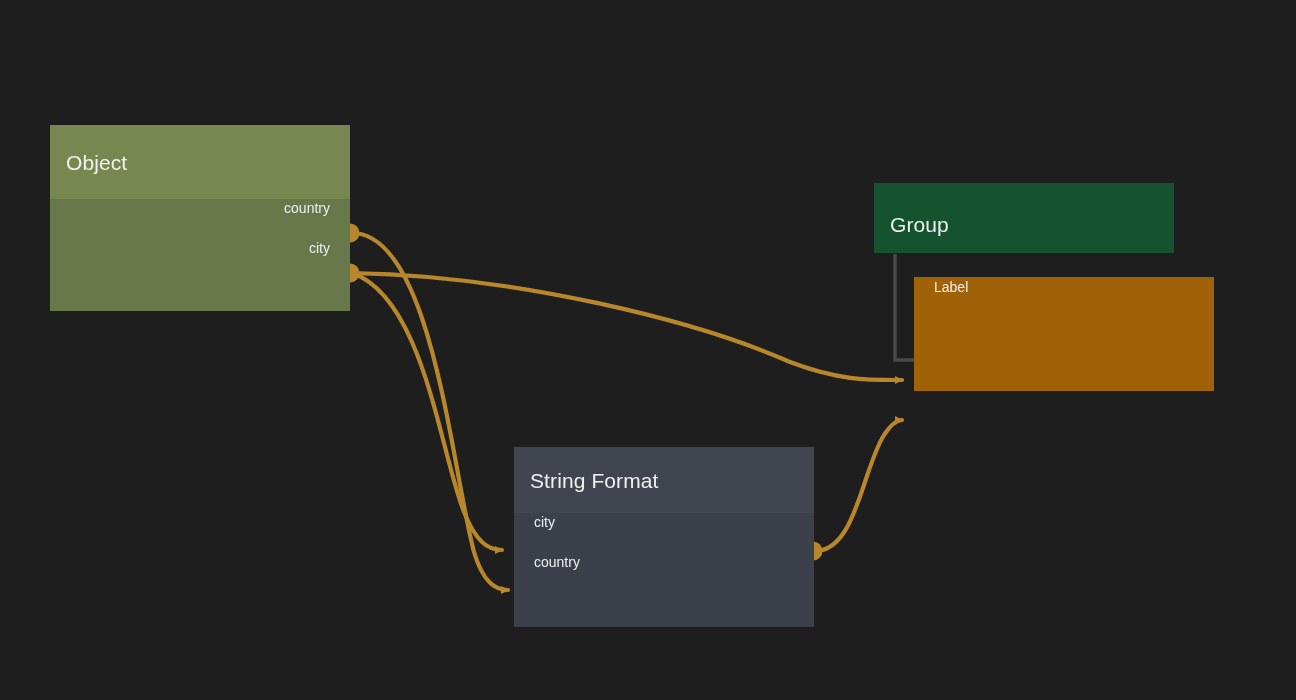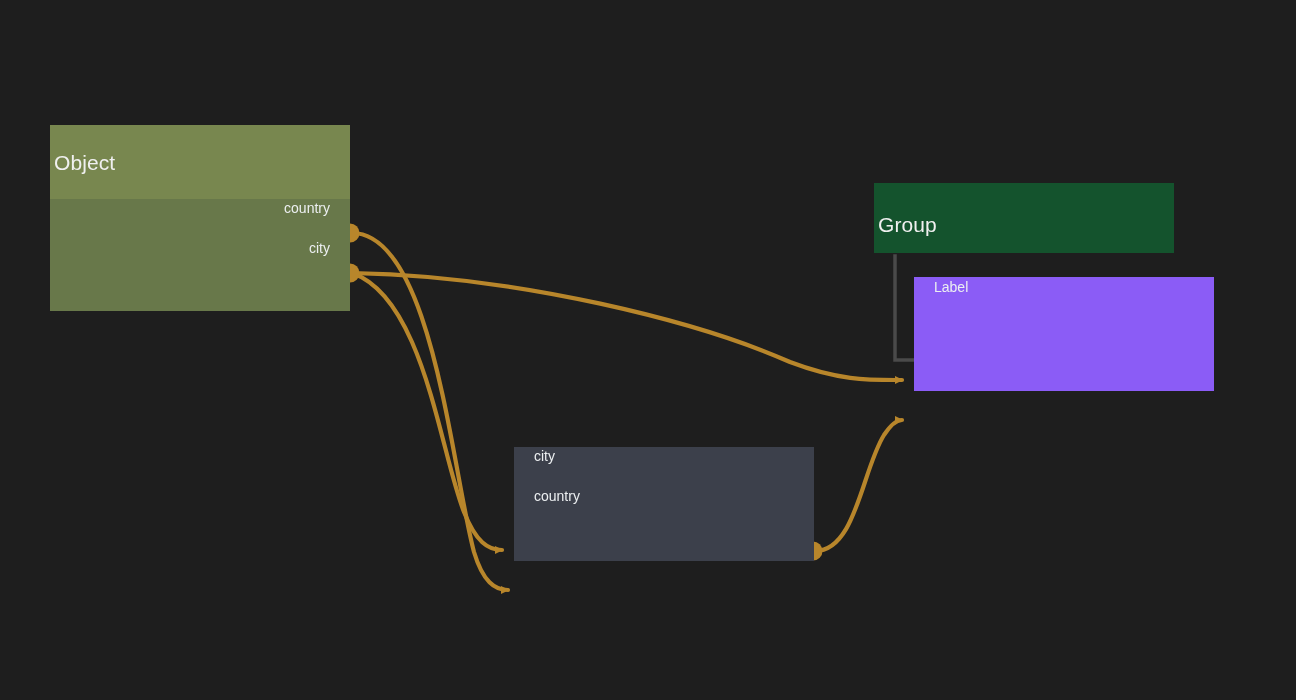--- a/index.html
+++ b/index.html
@@ -27,21 +27,21 @@
   }
   .node {
     position: absolute;
     box-sizing: border-box;
     overflow: hidden;
   }
   .node-header {
     box-sizing: border-box;
     display: flex;
     align-items: center;
-    padding-left: 4px;
+    padding-left: 16px;
   }
   .node-title {
     color: #f0f0f0;
     font-size: 21px;
     font-weight: 400;
     letter-spacing: 0.1px;
     line-height: 1;
   }
   .node-body {
     position: relative;
@@ -72,21 +72,21 @@
   
   .node-object            { left: 50px;  top: 125px;  width: 300px; height: 186px; }
   .node-object .node-header { height: 74px; background: #78874f; }
   .node-object .node-body   { height: 112px; background: #68784a; }
   
   .node-group             { left: 874px; top: 183px;  width: 300px; height: 70px; }
   .node-group .node-header  { height: 83px; background: #14532d; }
   
   .node-radio             { left: 914px; top: 277px;  width: 300px; height: 179px; }
   .node-radio .node-header  { height: 65px; background: #3a5070; }
-  .node-radio .node-body    { height: 114px; background: #8b5cf6; padding-left: 46px; }
+  .node-radio .node-body    { height: 114px; background: #a16207; padding-left: 46px; }
   
   .node-strfmt            { left: 514px; top: 447px;  width: 300px; height: 180px; }
   .node-strfmt .node-header { height: 66px; background: #414550; }
   .node-strfmt .node-body   { height: 114px; background: #3c404b; }
 </style>
 </head>
 <body>
 
 <div id="canvas">
 
@@ -134,20 +134,23 @@
 
   <div class="node node-radio">
     <div class="node-body">
       <div class="port-row in" style="top:-3px;">
         <span class="port-label">Label</span>
       </div>
     </div>
   </div>
 
   <div class="node node-strfmt">
+    <div class="node-header">
+      <span class="node-title">String Format</span>
+    </div>
     <div class="node-body">
       <div class="port-row in" style="top:-4px;">
         <span class="port-label">city</span>
       </div>
       <div class="port-row in" style="top:36px;">
         <span class="port-label">country</span>
       </div>
     </div>
   </div>
 

